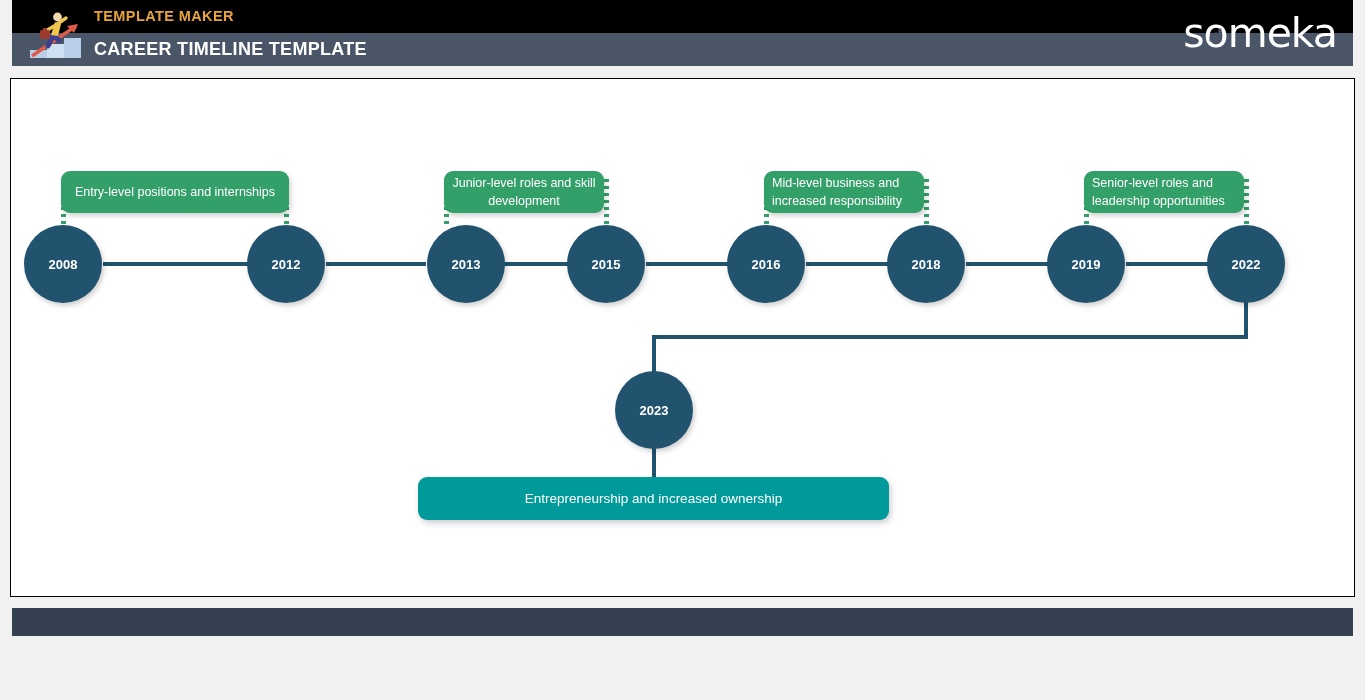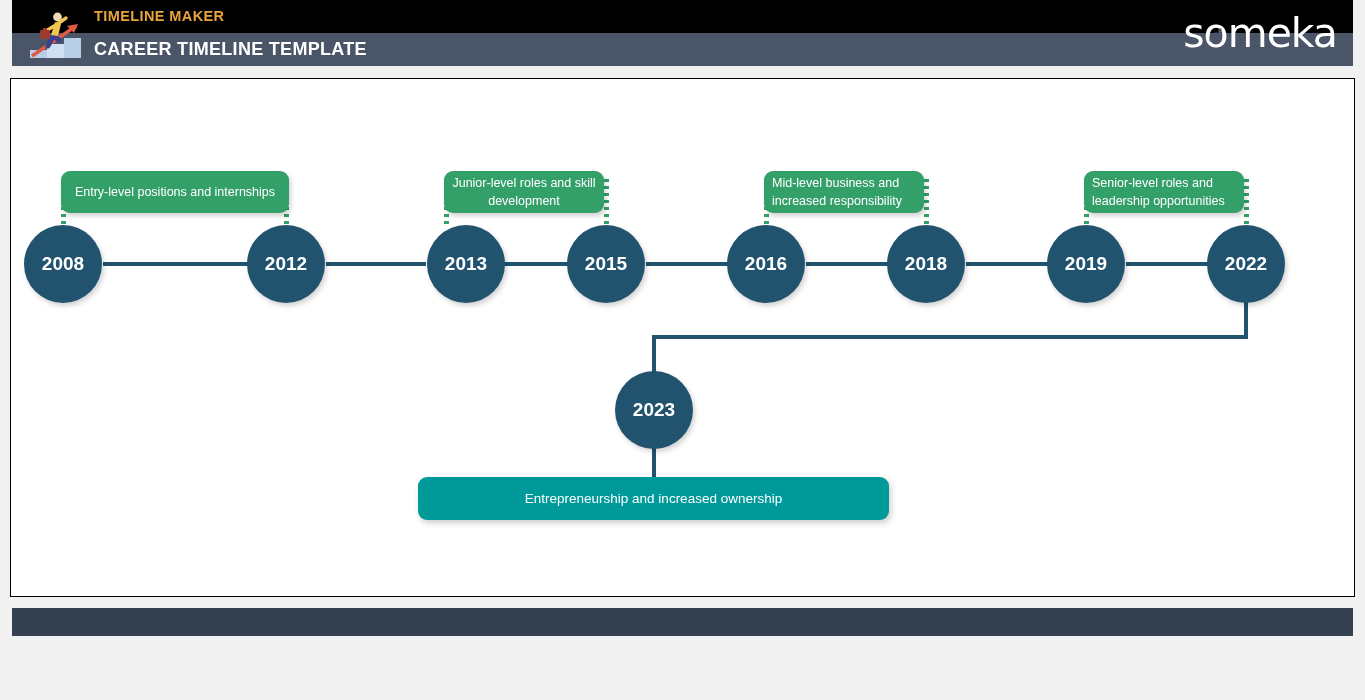--- a/index.html
+++ b/index.html
@@ -51,21 +51,21 @@
     overflow:hidden;
   }
 
   #footer-bar{position:absolute;left:12px;top:608px;width:1341px;height:28px;background:#354050;}
 
   
   .node{
     position:absolute;border-radius:50%;
     background:#21536f;
     display:flex;align-items:center;justify-content:center;
-    color:#ffffff;font-weight:bold;font-size:19px;
+    color:#ffffff;font-weight:bold;font-size:13px;
     box-shadow:2px 3px 5px rgba(0,0,0,0.18);
     z-index:4;
   }
   .seg{position:absolute;background:#21536f;z-index:1;}
 
   .label{
     position:absolute;
     background:#34a069;border-radius:9px;
     color:#ffffff;font-size:12.5px;line-height:18px;
     display:flex;align-items:center;justify-content:center;
@@ -115,21 +115,21 @@
       <path d="M30 19 L40 12" stroke="#f0c64e" stroke-width="3.4" fill="none" stroke-linecap="round"></path>
       <path d="M28 20 L20 25" stroke="#f0c64e" stroke-width="3.4" fill="none" stroke-linecap="round"></path>
 
       <circle cx="31.5" cy="11" r="4.4" fill="#f3d7ae"></circle>
 
       <rect x="14" y="24" width="10" height="9" rx="1.5" fill="#9c3b2e"></rect>
       <rect x="17" y="22" width="4" height="2.6" fill="#9c3b2e"></rect>
     </svg>
   </div>
 
-  <div id="kicker">TIMELINE MAKER</div>
+  <div id="kicker">TEMPLATE MAKER</div>
   <div id="maintitle">CAREER TIMELINE TEMPLATE</div>
 
   <div id="someka">
     <span id="someka-word"><span>s</span><span id="someka-o">o<span id="someka-bars">
             <i style="height:5px"></i>
             <i style="height:9px"></i>
             <i style="height:13px"></i>
           </span></span><span>meka</span></span>
   </div>
 </div>

